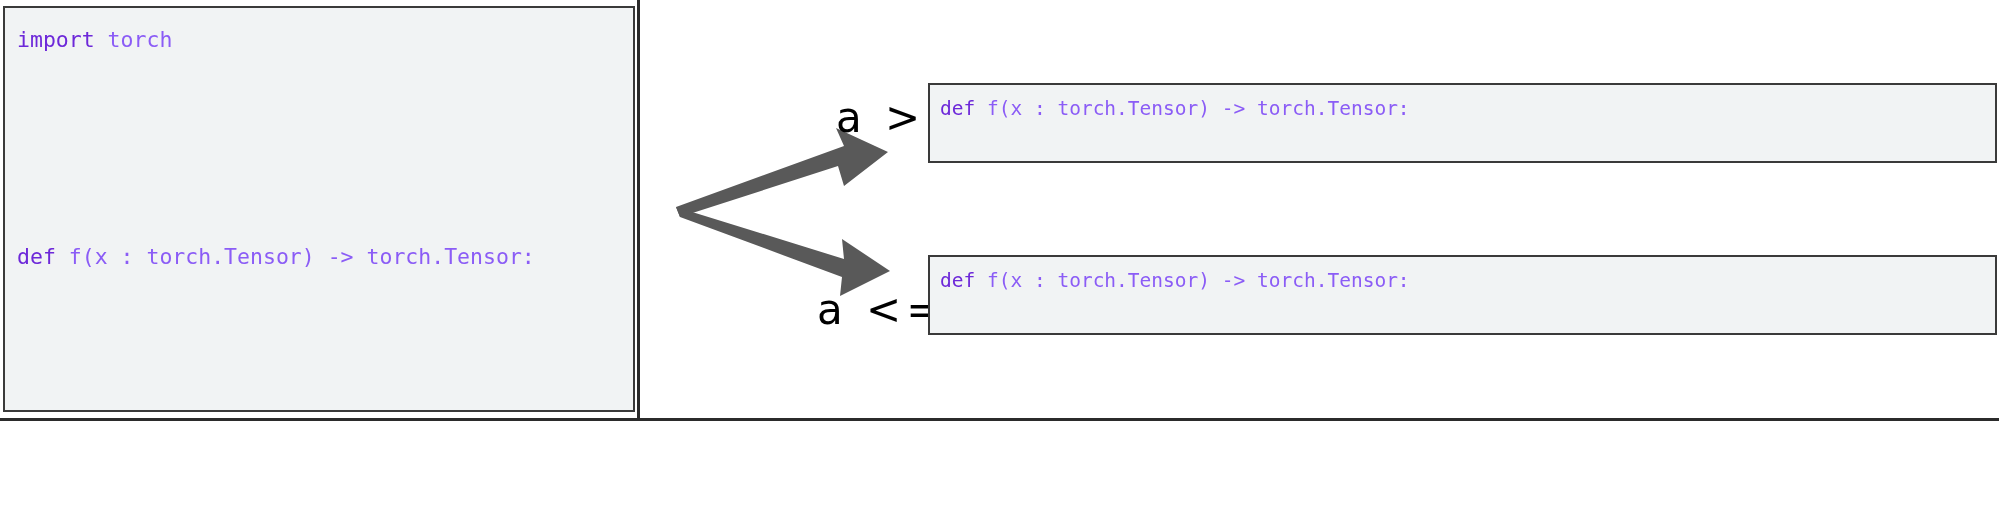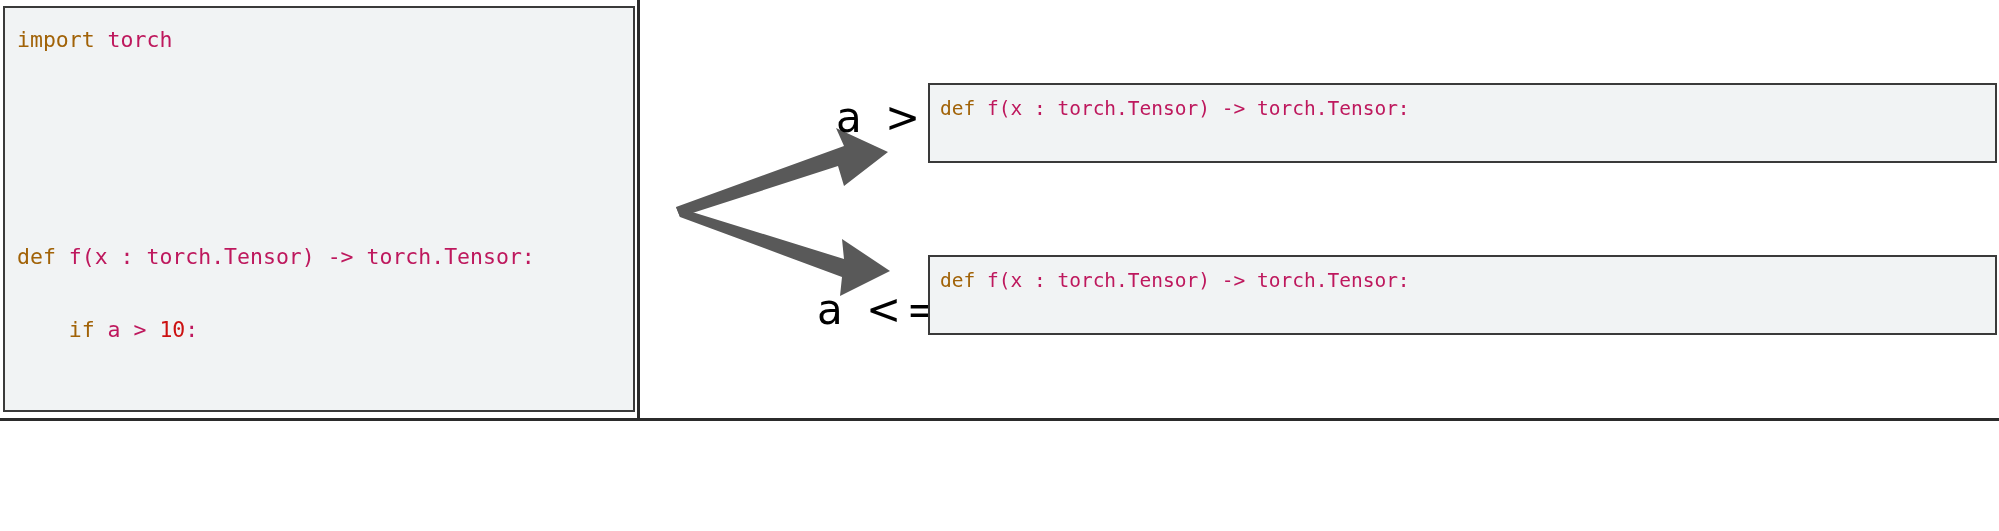--- a/index.html
+++ b/index.html
@@ -34,23 +34,23 @@
   }
   #true-branch-block{
     left:928px; top:83px;
     width:1069px; height:80px;
   }
   #false-branch-block{
     left:928px; top:255px;
     width:1069px; height:80px;
   }
   .code-line{display:block;}
-  .kw{color:#a16207;margin-top:38px;}
+  .kw{color:#6d28d9;margin-top:38px;}
   .num{color:#cc1111;}
-  .pl{color:#be185d;}
+  .pl{color:#8b5cf6;}
   
   .branch-label{
     position:absolute;
     color:#000000;
     font-family:"DejaVu Sans","Liberation Sans",sans-serif;
     font-size:42px;
     letter-spacing:5px;
     white-space:pre;
   }
   #label-true{ left:836px; top:93px; }
@@ -75,21 +75,20 @@
     background:#2b2b2b;
   }
 </style>
 </head>
 <body>
 
 <div class="code-block" id="source-code-block"><span class="code-line"><span class="kw">import</span><span class="pl"> torch</span></span>
 <span class="code-line">&nbsp;</span>
 <span class="code-line">&nbsp;</span>
 <span class="code-line"><span class="kw">def</span><span class="pl"> f(x : torch.Tensor) -&gt; torch.Tensor:</span></span>
-<span class="code-line"><span class="pl">    </span><span class="kw">if</span><span class="pl"> a &gt; </span><span class="num">10</span><span class="pl">:</span></span>
 
 
 
 
 </div>
 
 <div id="left-panel-edge"></div>
 
 <svg id="branch-arrows" viewBox="0 0 300 420">
 

